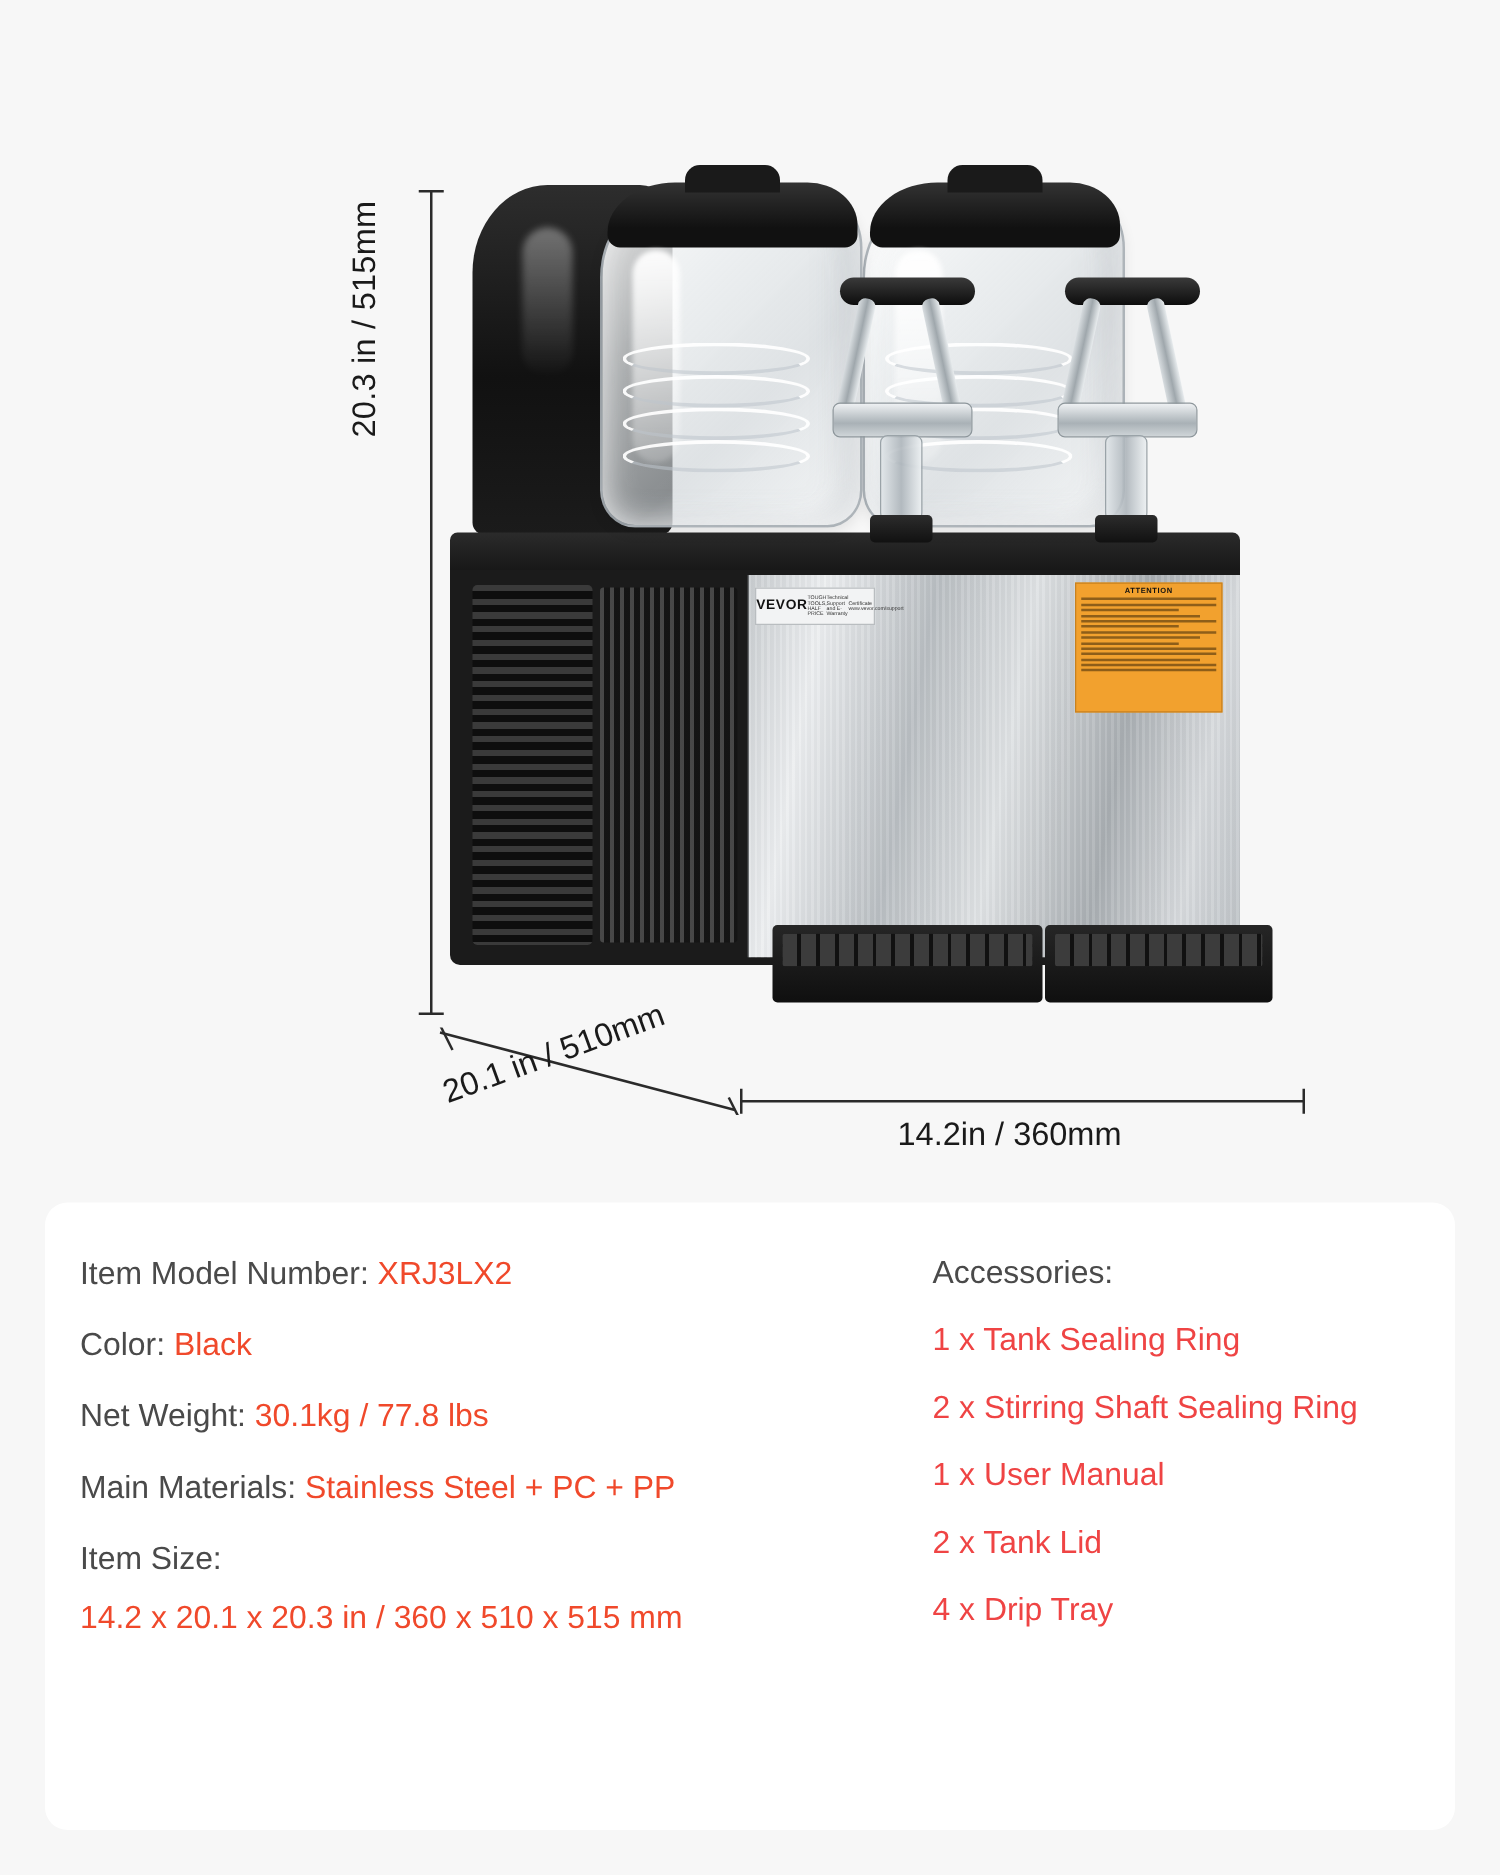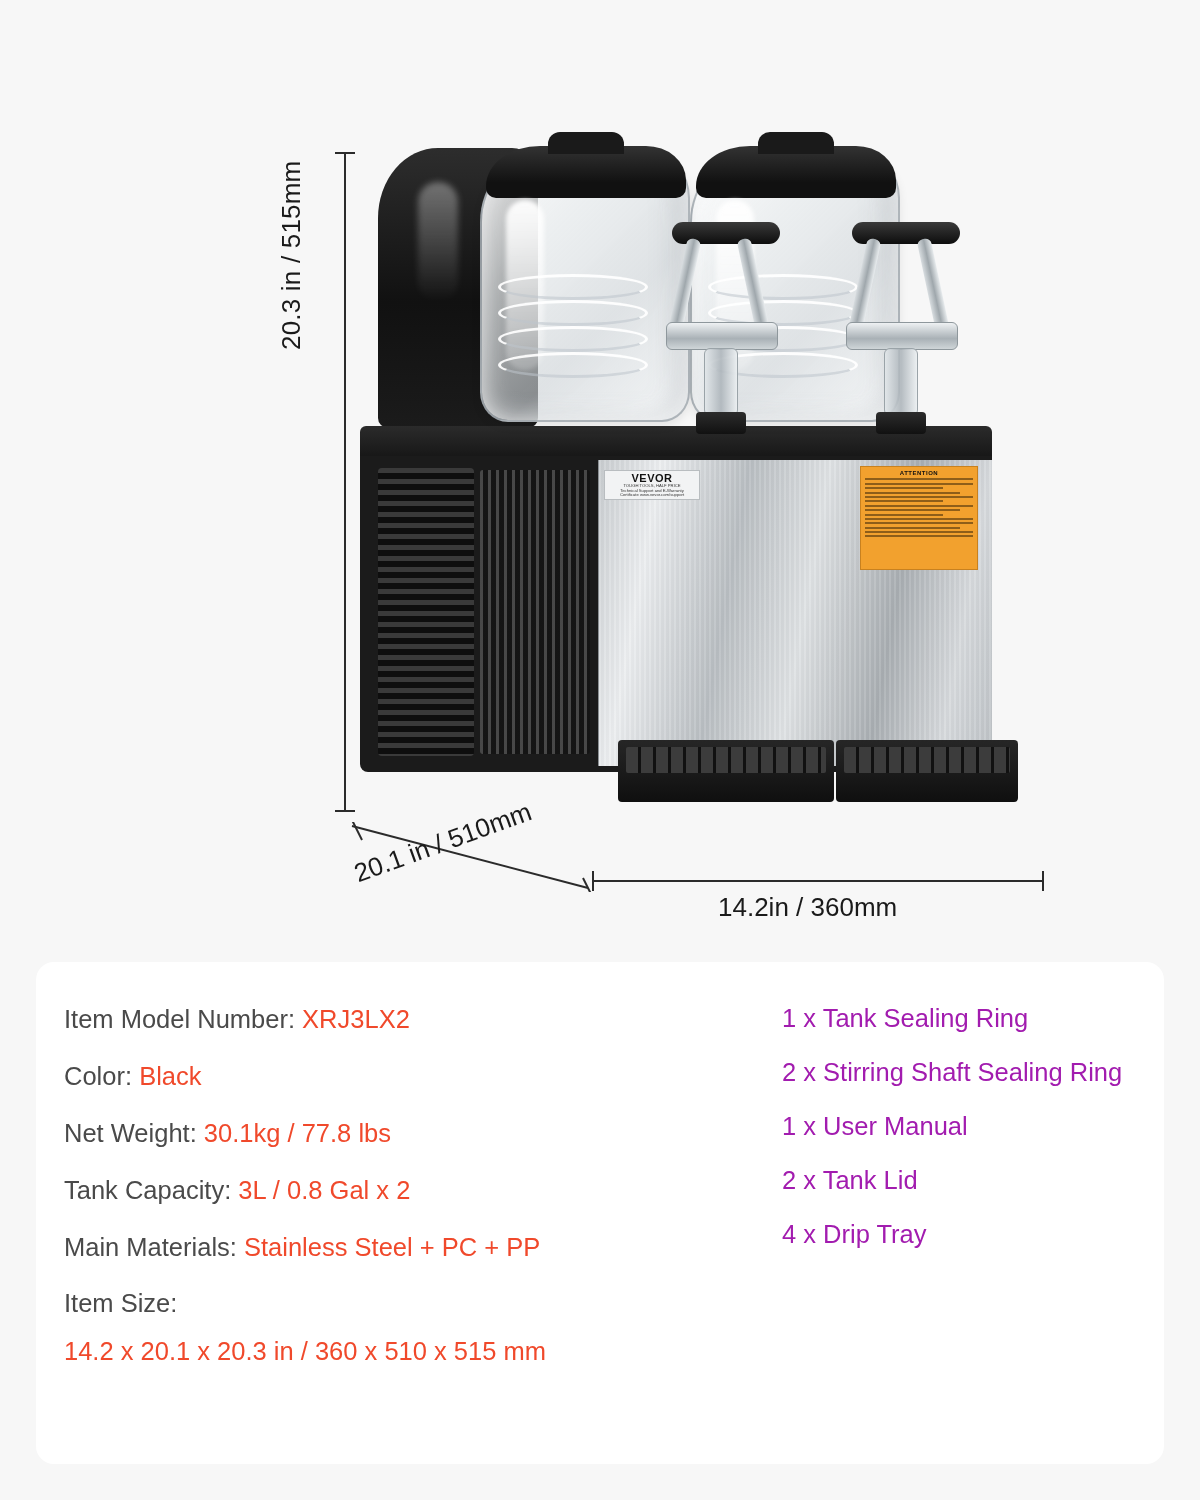--- a/index.html
+++ b/index.html
@@ -235,21 +235,21 @@
     position: absolute; inset: 0;
     background: repeating-linear-gradient(90deg, rgba(255,255,255,.22) 0 2px, rgba(0,0,0,.05) 2px 5px);
     opacity: .45;
   }
   .vevor-label {
     position: absolute;
     left: 244px; top: 14px;
     width: 96px; height: 30px;
     background: #f2f3f4;
     border: 1px solid #b9bdc0;
-    display: flex; flex-direction: column; align-items: center; justify-content: center;
+    display: flex; flex-direction: row; align-items: center; 
     line-height: 1.05;
   }
   .vevor-label .brand { font-size: 11px; font-weight: bold; color: #111; letter-spacing: .5px; }
   .vevor-label .tag { font-size: 4.2px; color: #333; }
   .warn-label {
     position: absolute;
     left: 500px; top: 10px;
     width: 118px; height: 104px;
     background: #f2a12e;
     border: 1px solid #c8811f;
@@ -315,21 +315,21 @@
   .spec-row .val { color: #f0492b; }
   .spec-size-value {
     font-size: 25.5px;
     color: #f0492b;
     margin-top: -8px;
   }
   .acc-head {
     font-size: 25.5px; color: #4a4a4a; margin-bottom: 25px;
   }
   .acc-item {
-    font-size: 25.5px; color: #a21caf; margin-bottom: 25px; white-space: nowrap; margin-left: 36px;
+    font-size: 25.5px; color: #ef4444; margin-bottom: 25px; white-space: nowrap;
   }
 </style>
 </head>
 <body>
 
 <div class="page">
 
   <div class="hero">
 
     <div class="dim-v"></div>
@@ -454,34 +454,31 @@
       </div>
       <div class="spec-row">
         <span>Color:</span>
         <span class="val">Black</span>
       </div>
       <div class="spec-row">
         <span>Net Weight:</span>
         <span class="val">30.1kg / 77.8 lbs</span>
       </div>
       <div class="spec-row">
-        <span>Tank Capacity:</span>
-        <span class="val">3L / 0.8 Gal x 2</span>
-      </div>
-      <div class="spec-row">
         <span>Main Materials:</span>
         <span class="val">Stainless Steel + PC + PP</span>
       </div>
       <div class="spec-row">
         <span>Item Size:</span>
       </div>
       <div class="spec-size-value">14.2 x 20.1 x 20.3 in / 360 x 510 x 515 mm</div>
     </div>
 
     <div class="spec-col right">
+      <div class="acc-head">Accessories:</div>
       <div class="acc-item">1 x Tank Sealing Ring</div>
       <div class="acc-item">2 x Stirring Shaft Sealing Ring</div>
       <div class="acc-item">1 x User Manual</div>
       <div class="acc-item">2 x Tank Lid</div>
       <div class="acc-item">4 x Drip Tray</div>
     </div>
 
   </div>
 
 </div>

